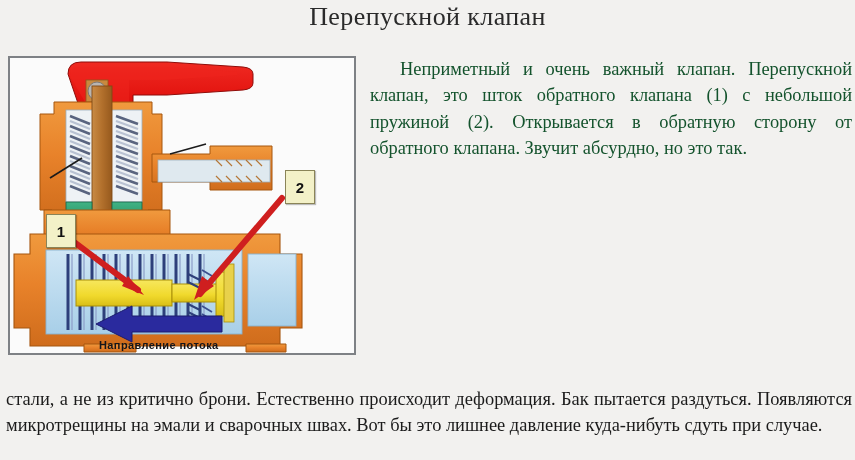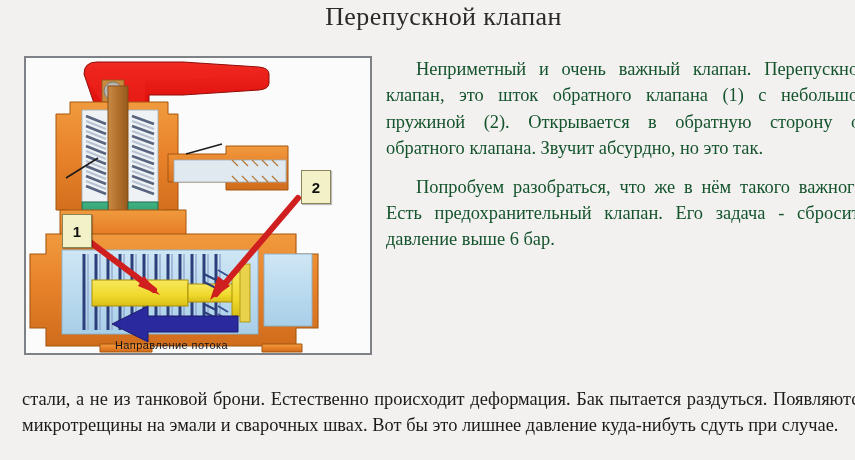--- a/index.html
+++ b/index.html
@@ -8,21 +8,20 @@
     background:#f2f1ef;
     font-family:"Liberation Serif", serif;
     color:#1d1d1d;
     overflow:hidden;
     position:relative;
   }
   #page{
     position:relative;
     width:712px;height:460px;
     box-sizing:border-box;
-    margin-left:16px;
   }
   .title{
     position:absolute;
     left:0;top:2px;width:855px;
     text-align:center;
     font-size:26px;
     letter-spacing:.4px;
     color:#2a2a2a;
     font-family:"Liberation Serif", serif;
   }
@@ -73,21 +72,21 @@
     font-family:"Liberation Sans", sans-serif;
     font-weight:bold;
     font-size:15px;
     color:#111;
     display:flex;align-items:center;justify-content:center;
     z-index:40;
   }
   .flowtext{
     position:absolute;
     font-family:"Liberation Sans", sans-serif;
-    font-weight:normal;
+    font-weight:bold;
     font-size:11px;
     letter-spacing:.4px;
     color:#15151a;
     white-space:nowrap;
     z-index:30;
     padding-left:7px;
   }
 </style>
 </head>
 <body>
@@ -240,20 +239,19 @@
       <div class="lbl" style="left:36px;top:156px;">1</div>
       <div class="lbl" style="left:275px;top:112px;">2</div>
 
       <div class="flowtext" style="left:82px;top:281px;">Направление потока</div>
 
     </div>
   </div>
 
   <div class="textcol">
     <p>Неприметный и очень важный клапан. Перепускной клапан, это шток обратного клапана (1) с небольшой пружиной (2). Открывается в обратную сторону от обратного клапана. Звучит абсурдно, но это так.</p>
-    <p>Попробуем разобраться, что же в нём такого важного. Есть предохранительный клапан. Его задача - сбросить давление выше 6 бар.</p>
   </div>
 
   <div class="fullwidth">
-    <p>стали, а не из танковой брони. Естественно происходит деформация. Бак пытается раздуться. Появляются микротрещины на эмали и сварочных швах. Вот бы это лишнее давление куда-нибуть сдуть при случае.</p>
+    <p>стали, а не из критично брони. Естественно происходит деформация. Бак пытается раздуться. Появляются микротрещины на эмали и сварочных швах. Вот бы это лишнее давление куда-нибуть сдуть при случае.</p>
   </div>
 
 </div>
 
 </body></html>

